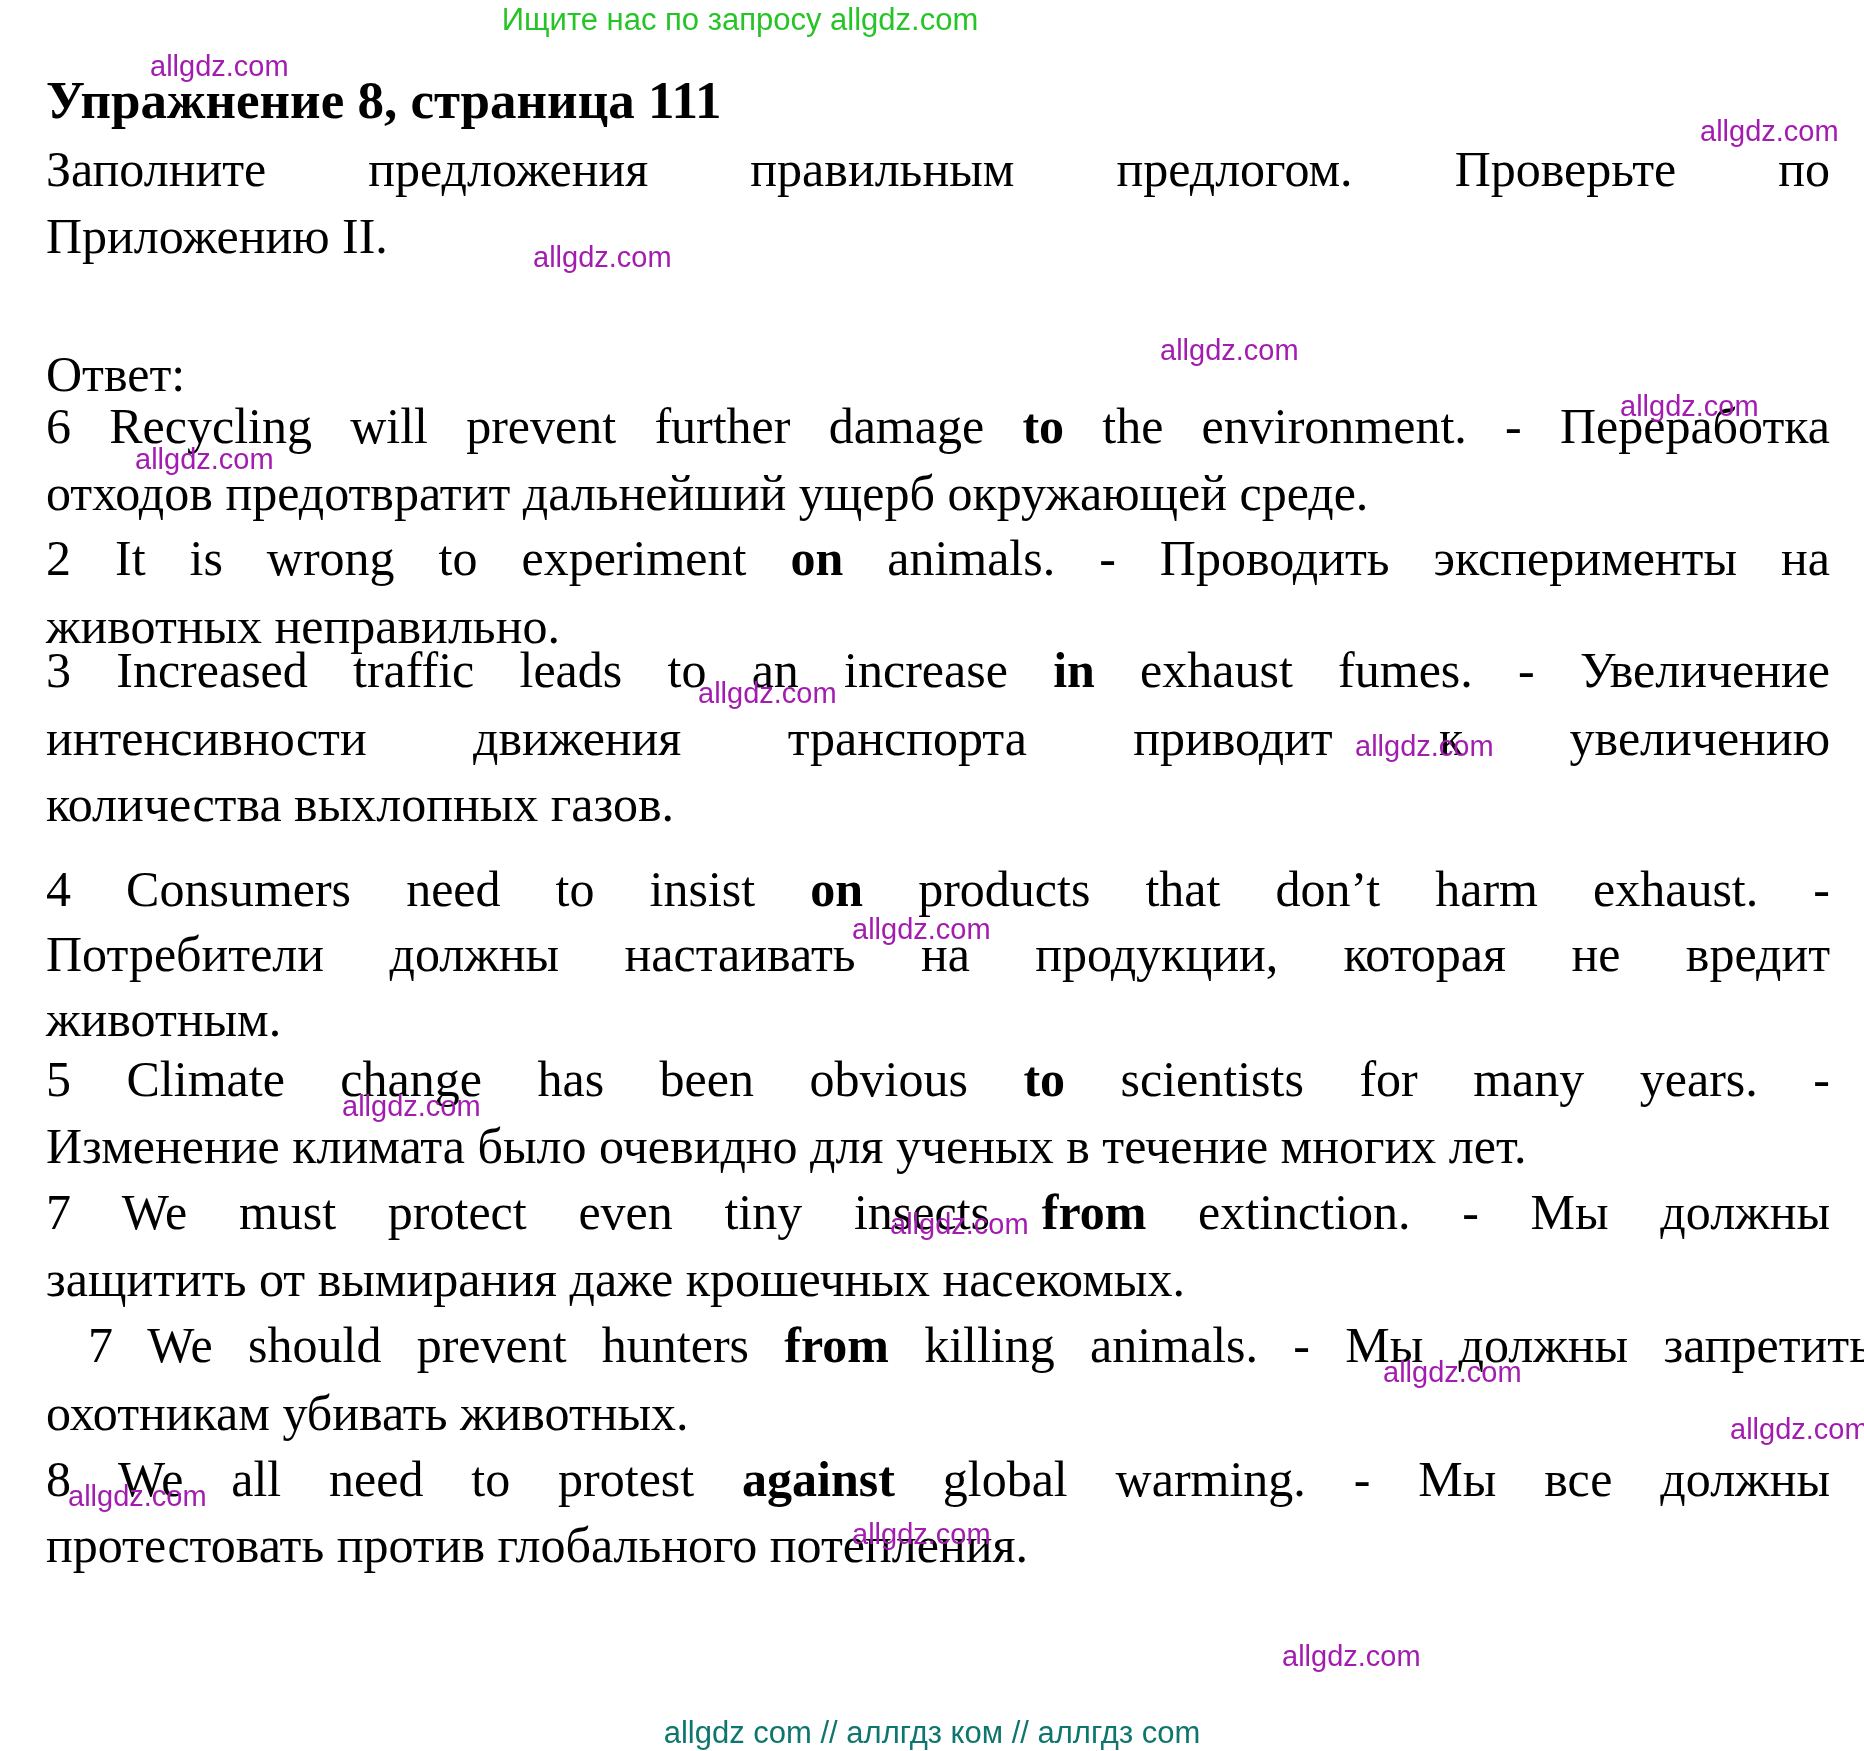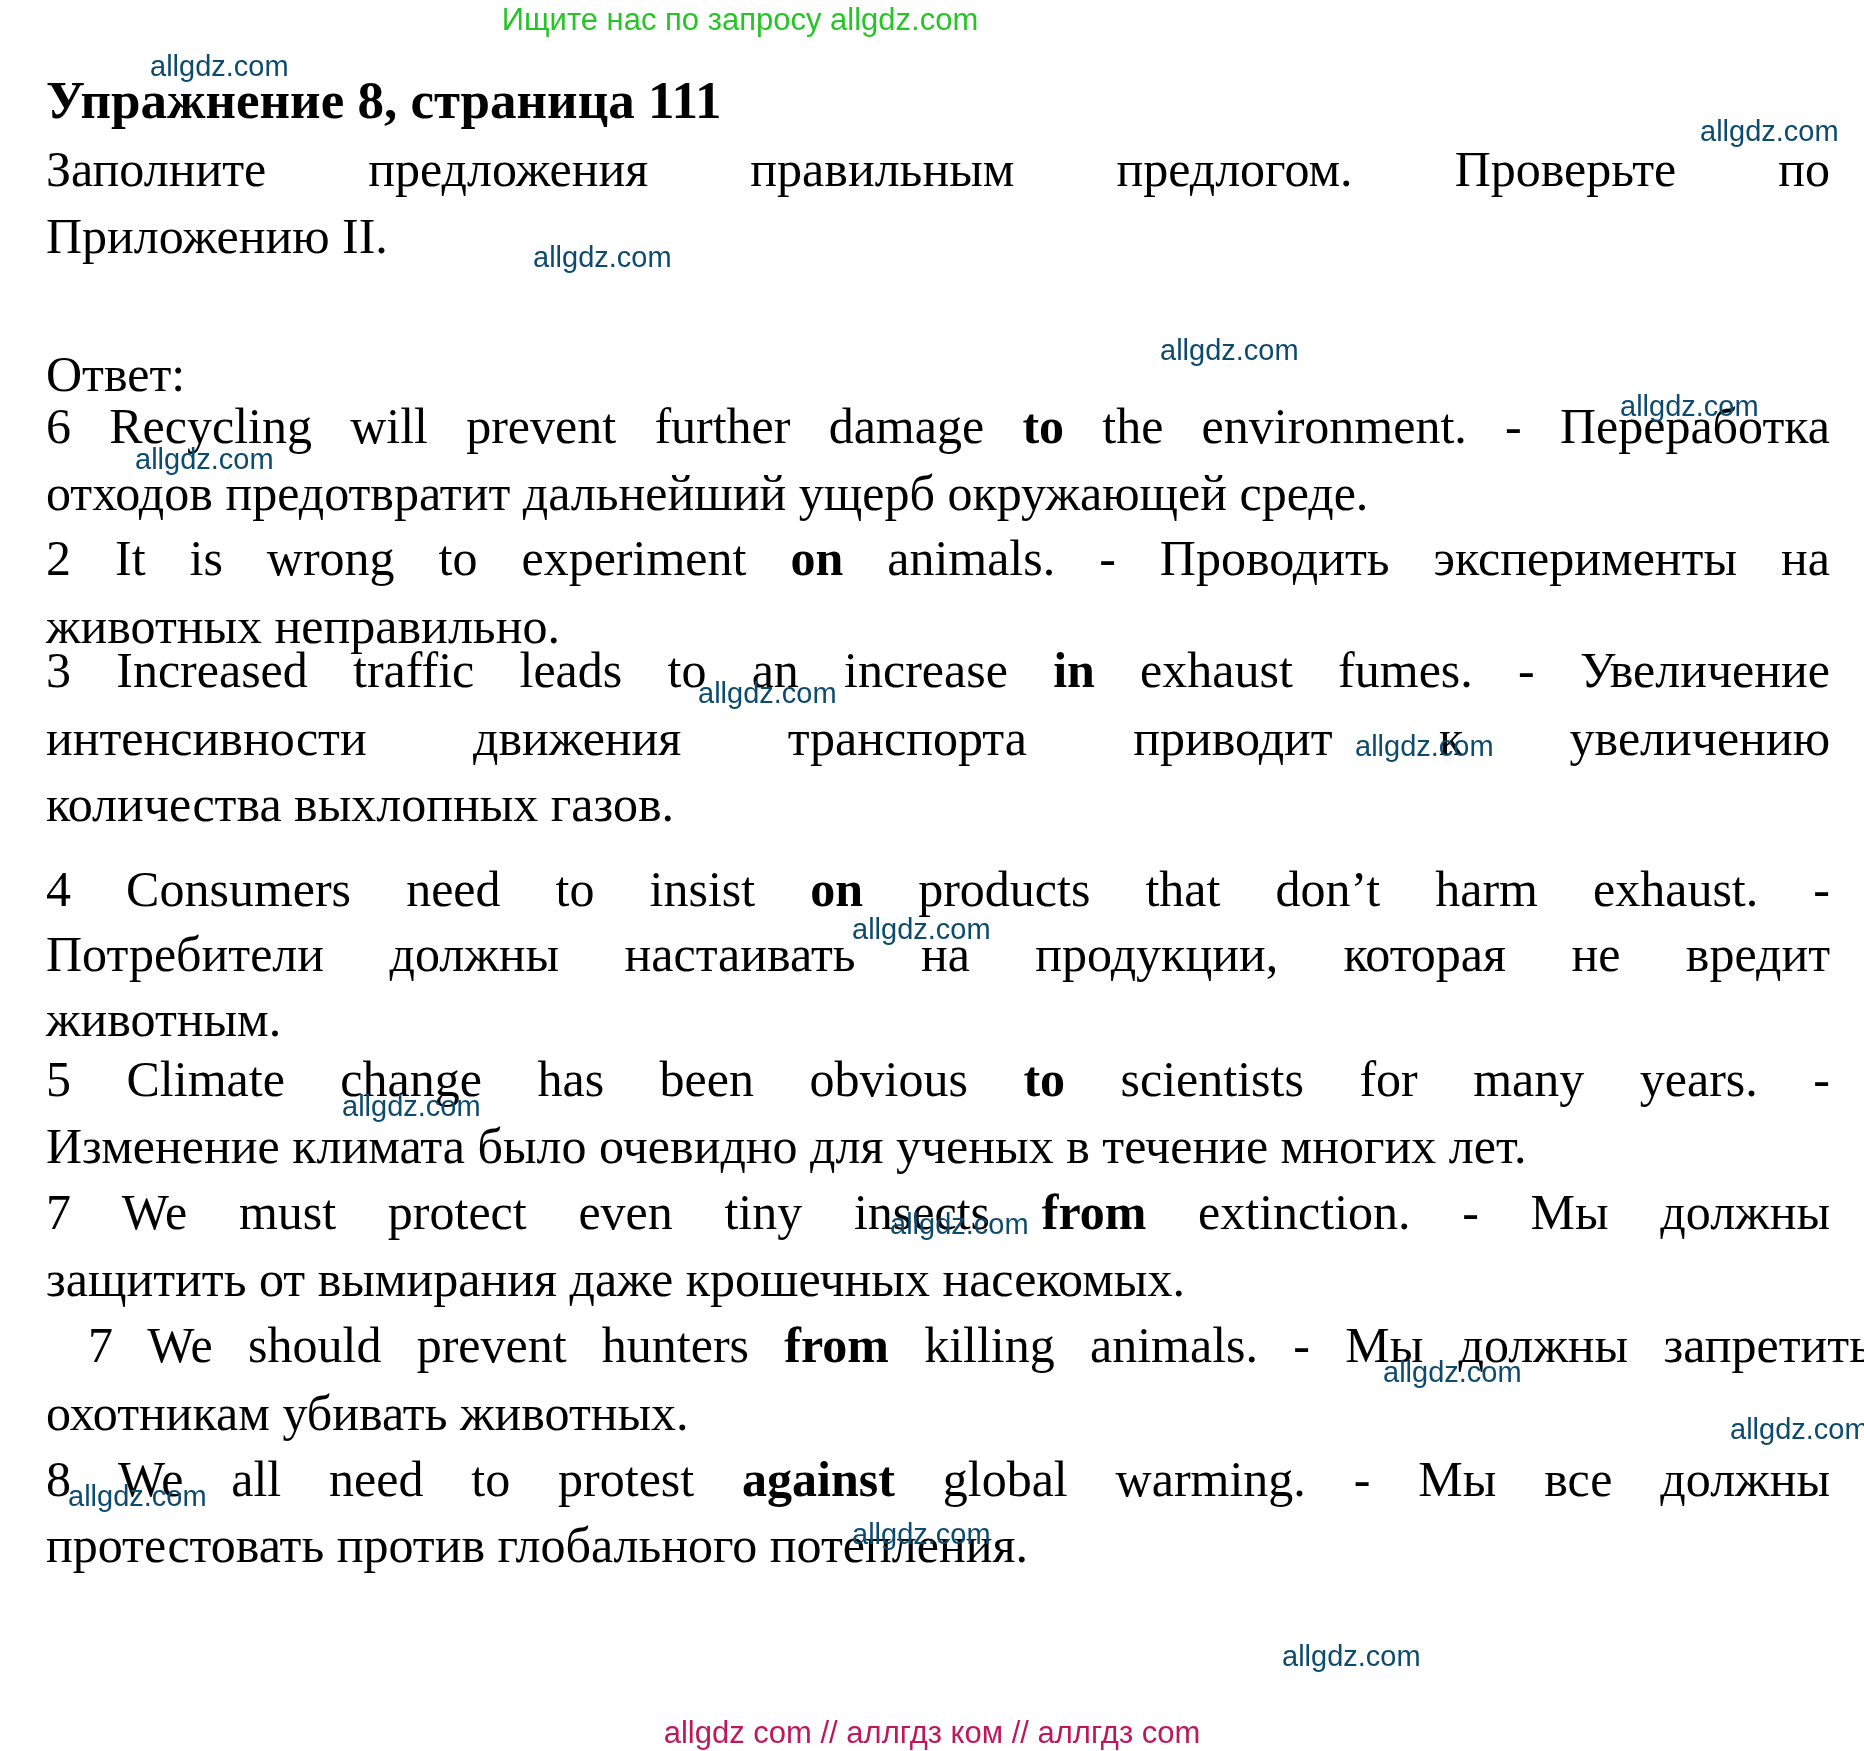--- a/index.html
+++ b/index.html
@@ -13,25 +13,25 @@
   .line {
     position: absolute; left: 0; width: 1784px;
     font-family: "Liberation Serif", serif; font-size: 50px; color: #000;
     white-space: nowrap; transform-origin: left top;
   }
   .line.just { text-align: justify; text-align-last: justify; white-space: normal; }
   .title { font-weight: bold; font-size: 53px; }
   .bold { font-weight: bold; }
   .wm {
     position: absolute; font-family: "Liberation Sans", sans-serif;
-    font-size: 29px; color: #0c4a6e; white-space: nowrap;
+    font-size: 29px; color: #a21caf; white-space: nowrap;
   }
   .footer {
     position: absolute; left: 0; top: 1715px; width: 1864px; text-align: center;
-    color: #be185d; font-family: "Liberation Sans", sans-serif; font-size: 31px;
+    color: #0f766e; font-family: "Liberation Sans", sans-serif; font-size: 31px;
   }
 </style>
 </head>
 <body>
 
 <div class="banner">Ищите нас по запросу allgdz.com</div>
 
 <div class="page">
   <div class="line title" style="top:70px;">Упражнение 8, страница 111</div>
   <div class="line just" style="top:140px;">Заполните предложения правильным предлогом. Проверьте по</div>

